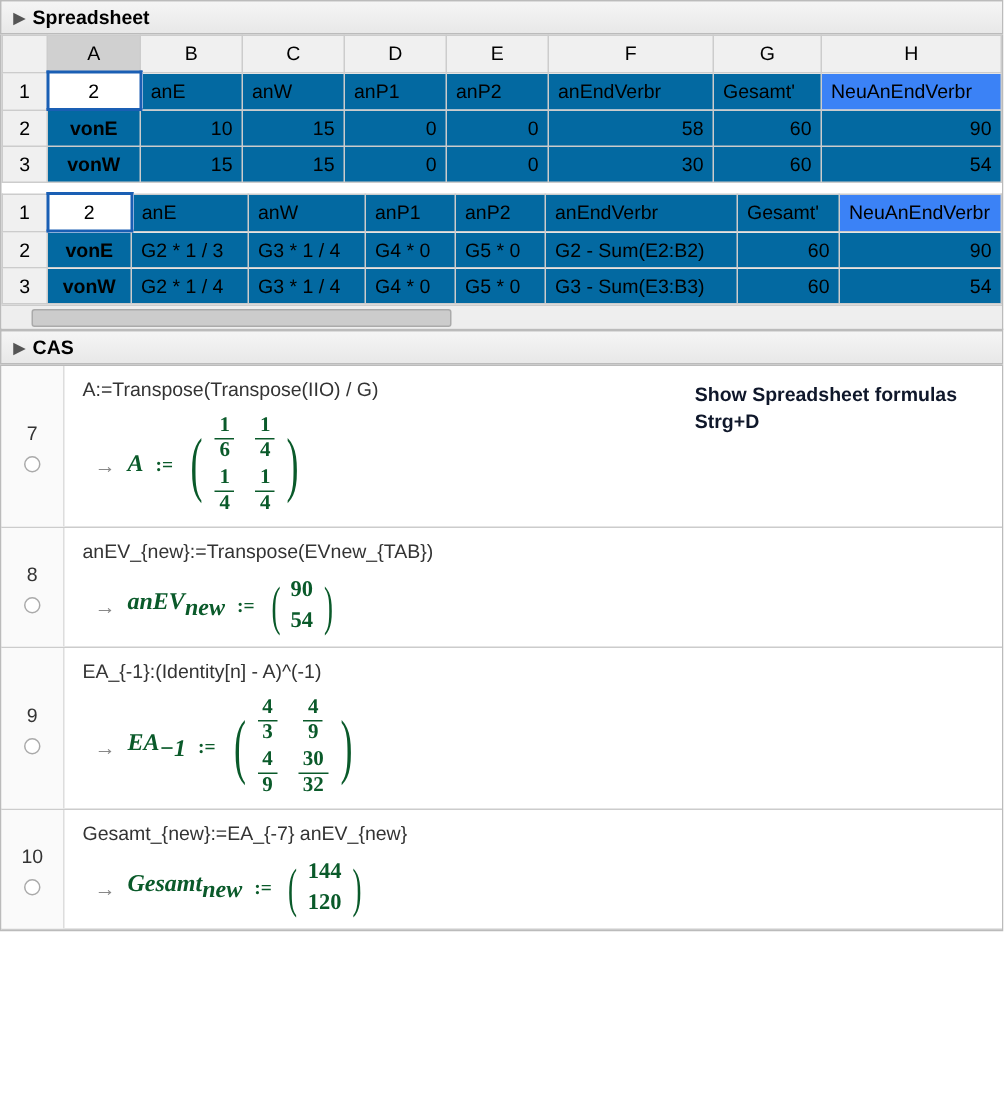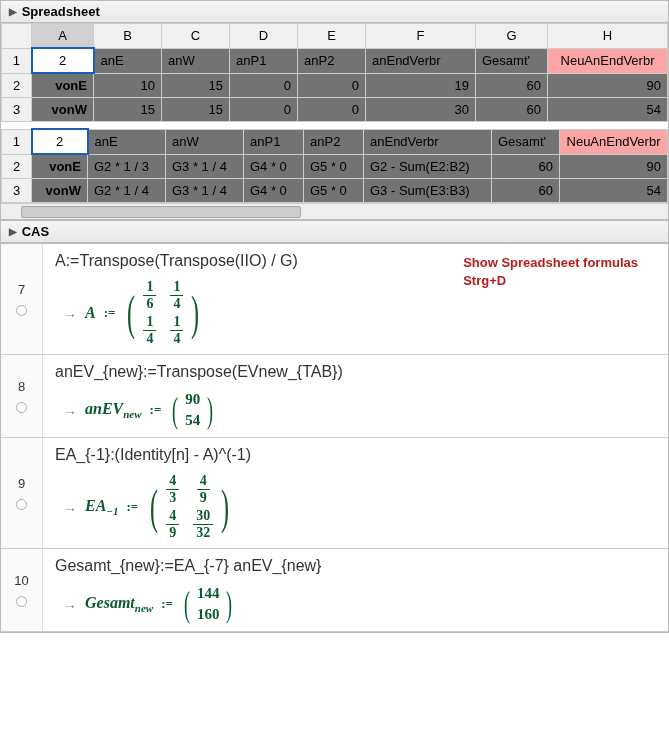--- a/index.html
+++ b/index.html
@@ -4,50 +4,50 @@
 <style>
 * { box-sizing: border-box; margin: 0; padding: 0; }
 body { font-family: Arial, sans-serif; font-size: 13px; background: #fff; width: 669px; }
 .panel-header { background: linear-gradient(#f5f5f5,#e8e8e8); border: 1px solid #bbb; padding: 3px 8px; font-weight: bold; font-size: 13px; display: flex; align-items: center; gap: 5px; }
 .panel-header .tri { font-size: 10px; color: #555; }
 .spreadsheet { border: 1px solid #bbb; border-top: none; }
 table.sheet { border-collapse: collapse; width: 100%; table-layout: fixed; }
 table.sheet th, table.sheet td { border: 1px solid #ccc; padding: 4px 6px; font-size: 13px; height: 24px; overflow: hidden; white-space: nowrap; }
 table.sheet th { background: #f0f0f0; font-weight: normal; text-align: center; }
 table.sheet th.rowhead { width: 30px; }
-table.sheet td { text-align: right; background: #737373; }
-table.sheet td.lbl { text-align: right; font-weight: bold; }
+table.sheet td { text-align: right; background: #0369a1; }
+table.sheet td.lbl { text-align: center; font-weight: bold; }
 table.sheet td.flbl { text-align: left; }
 table.sheet td.sel { background: #fff; border: 2px solid #1a5fb4; text-align: center; }
-table.sheet td.hl { background: #fca5a5; text-align: center; }
+table.sheet td.hl { background: #3b82f6; text-align: left; }
 table.sheet th.hl { background: #d0d0d0; }
 .scroll-x { height: 16px; background: #eee; border-top: 1px solid #ccc; position: relative; }
 .scroll-x .thumb { position: absolute; left: 20px; width: 280px; height: 12px; top: 2px; background: #ccc; border: 1px solid #aaa; border-radius: 2px; }
 .cas { border: 1px solid #bbb; }
 .cas-row { display: flex; border-bottom: 1px solid #ccc; min-height: 80px; }
 .cas-num { width: 42px; background: #fafafa; border-right: 1px solid #ddd; display: flex; flex-direction: column; align-items: center; justify-content: center; gap: 8px; font-size: 13px; color: #333; }
 .cas-num .circle { width: 11px; height: 11px; border: 1px solid #aaa; border-radius: 50%; background: #fff; }
 .cas-body { flex: 1; padding: 8px 12px; font-size: 13px; position: relative; }
-.cas-in { color: #333; margin-bottom: 10px; font-size: 16px; }
+.cas-in { color: #333; margin-bottom: 10px; font-size: 13px; }
 .cas-out { display: flex; align-items: center; gap: 8px; margin-left: 8px; }
 .arrow { color: #888; font-size: 14px; }
 .mvar { font-weight: bold; font-style: italic; color: #0a5a2a; font-family: 'Times New Roman', serif; font-size: 16px; }
-.mvar sub { font-size: 11px; font-weight: bold; }
+.mvar sub { font-size: 16px; font-weight: bold; }
 .assign { color: #0a5a2a; font-weight: bold; font-family: 'Times New Roman', serif; }
 .matrix { display: inline-flex; align-items: center; color: #0a5a2a; font-family: 'Times New Roman', serif; font-weight: bold; }
 .paren { font-size: 48px; font-weight: normal; color: #0a5a2a; line-height: 0.8; transform: scaleX(0.5); }
 .paren.sm { font-size: 36px; }
 .mcells { display: inline-grid; gap: 4px 14px; padding: 0 4px; }
 .mcells.c2 { grid-template-columns: auto auto; }
 .mcells.c1 { grid-template-columns: auto; }
 .frac { display: inline-flex; flex-direction: column; align-items: center; line-height: 1; font-size: 14px; }
 .frac .fn { border-bottom: 1.5px solid #0a5a2a; padding: 0 3px 1px; }
 .frac .fd { padding-top: 1px; }
 .num { font-size: 15px; }
-.note { position: absolute; right: 30px; top: 10px; color: #b91c1c; font-weight: bold; font-size: 13px; line-height: 1.4; }
+.note { position: absolute; right: 30px; top: 10px; color: #0f172a; font-weight: bold; font-size: 13px; line-height: 1.4; }
 </style>
 </head>
 <body>
 
 <div class="panel-header">
   <span class="tri">▶</span>
   <span>Spreadsheet</span>
 </div>
 <div class="spreadsheet">
 
@@ -86,21 +86,21 @@
       <td class="flbl">Gesamt'</td>
       <td class="hl">NeuAnEndVerbr</td>
     </tr>
     <tr>
       <th class="rowhead">2</th>
       <td class="lbl">vonE</td>
       <td>10</td>
       <td>15</td>
       <td>0</td>
       <td>0</td>
-      <td>19</td>
+      <td>58</td>
       <td>60</td>
       <td>90</td>
     </tr>
     <tr>
       <th class="rowhead">3</th>
       <td class="lbl">vonW</td>
       <td>15</td>
       <td>15</td>
       <td>0</td>
       <td>0</td>
@@ -275,20 +275,20 @@
 
       <div class="cas-in">Gesamt_{new}:=EA_{-7} anEV_{new}</div>
       <div class="cas-out">
         <span class="arrow">→</span>
         <span class="mvar">Gesamt<sub>new</sub></span>
         <span class="assign">:=</span>
         <span class="matrix">
             <span class="paren sm">(</span>
             <span class="mcells c1">
               <span class="num">144</span>
-              <span class="num">160</span>
+              <span class="num">120</span>
             </span>
             <span class="paren sm">)</span>
           </span>
       </div>
     </div>
   </div>
   </div>
 
 </body></html>

